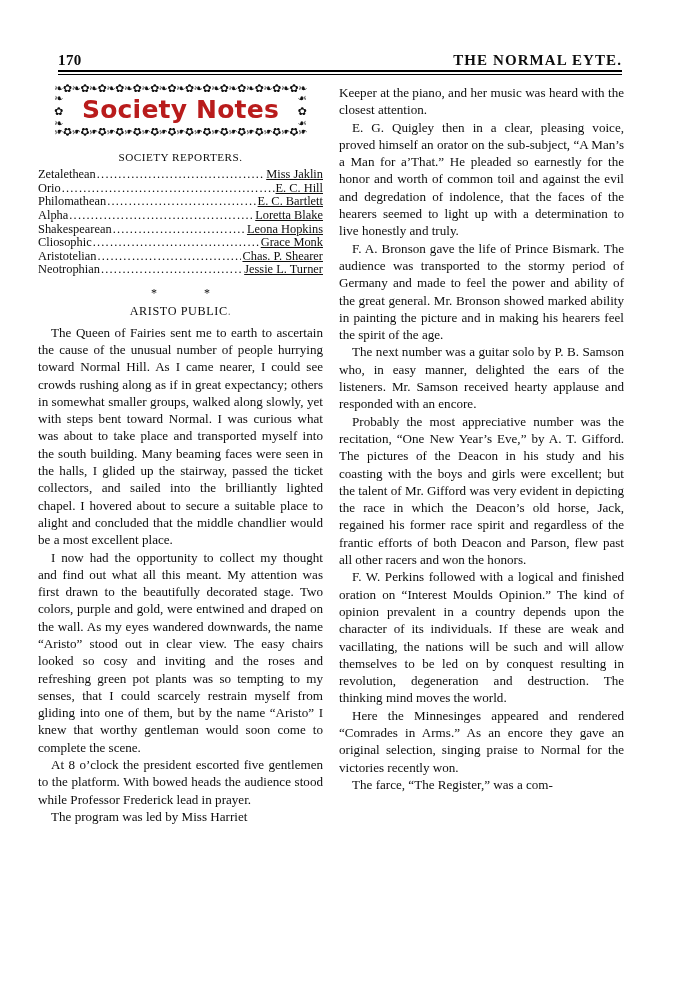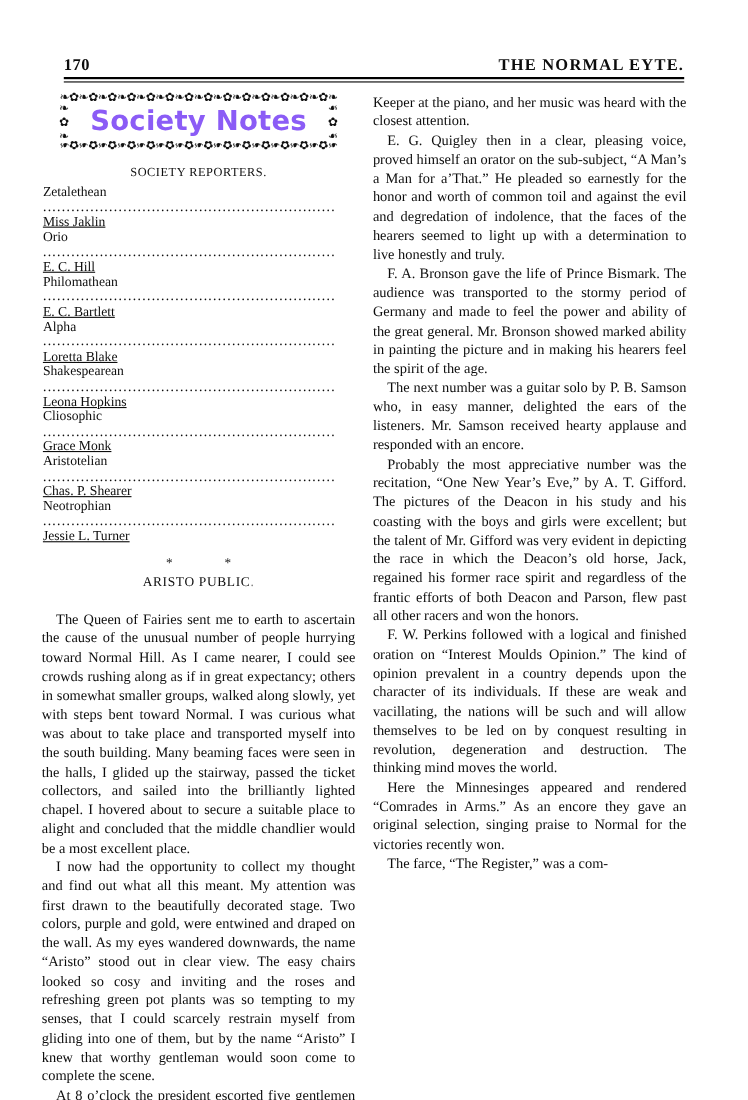--- a/index.html
+++ b/index.html
@@ -135,21 +135,21 @@
     right: 12px;
     top: 9px;
     bottom: 9px;
     display: flex;
     align-items: center;
     justify-content: center;
     font-family: "DejaVu Sans", sans-serif;
     font-weight: bold;
     font-size: 25px;
     letter-spacing: 0.2px;
-    color: #8b5cf6;
+    color: #b91c1c;
   }
 
   
   .reporters-head {
     text-align: center;
     font-size: 11.2px;
     letter-spacing: 0.5px;
     margin-top: 13px;
     margin-bottom: 2px;
   }
@@ -158,21 +158,20 @@
     padding: 0;
     list-style: none;
     font-size: 12.4px;
     line-height: 13.6px;
   }
   .rep-row {
     display: flex;
     align-items: baseline;
     white-space: nowrap;
     overflow: hidden;
-    flex-direction: column;
   }
   .rep-society { flex: 0 0 auto; }
   .rep-leader {
     flex: 1 1 auto;
     overflow: hidden;
     white-space: nowrap;
     letter-spacing: 1.2px;
     margin: 0 1px 0 1px;
     font-size: 12.4px;
   }
@@ -186,21 +185,21 @@
     letter-spacing: 22px;
     text-indent: 22px;
     font-size: 12px;
     margin-top: 8px;
     margin-bottom: 1px;
   }
   .section-head {
     text-align: center;
     font-size: 12.2px;
     letter-spacing: 0.6px;
-    margin-bottom: 16px;
+    margin-bottom: 3px;
   }
   .faded-tail {
     opacity: 0.55;
   }
 </style>
 </head>
 <body>
 
 <div class="page">
 

